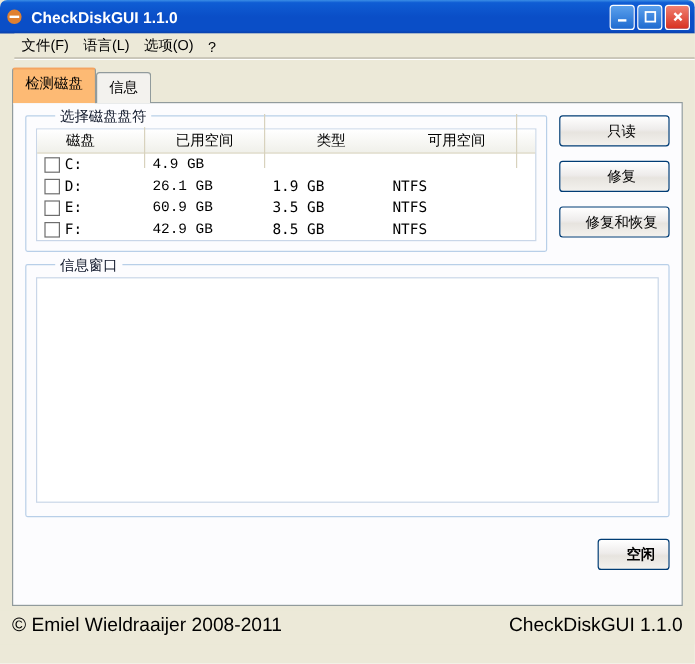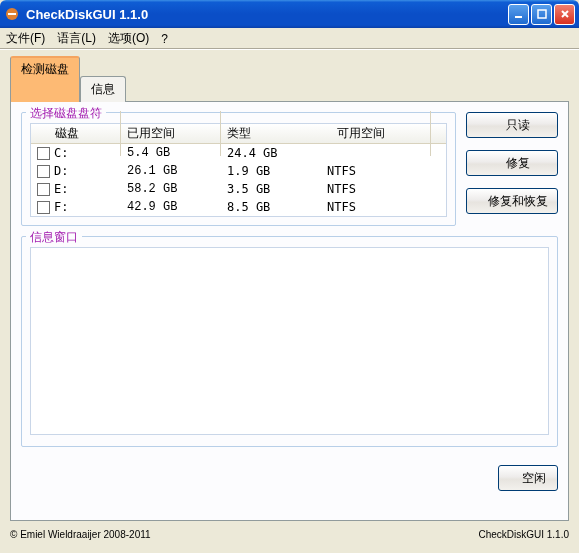--- a/index.html
+++ b/index.html
@@ -40,20 +40,21 @@
 
 .menubar {
   height: 22px;
   background: #ece9d8;
   border-bottom: 1px solid #fff;
   box-shadow: inset 0 -1px 0 #aca899;
   display: flex;
   align-items: center;
   padding: 0 6px;
   gap: 12px;
+  margin-left: 12px;
 }
 .menubar span { cursor: default; }
 .menubar .help { color: #000; }
 
 .client {
   padding: 6px 10px 4px 10px;
   background: #ece9d8;
 }
 
 .tabs {
@@ -78,21 +79,21 @@
   padding-top: 3px;
   z-index: 3;
 }
 .tab.active::after {
   content: "";
   position: absolute; left: 0; right: 0; bottom: -1px; height: 1px;
   background: #fcfcfe;
 }
 .tab.inactive {
   background: #f3f2ee;
-  margin-top: 20px;
+  margin-top: 4px;
 }
 
 .tab-panel {
   border: 1px solid #919b9c;
   background: #fcfcfe;
   padding: 10px;
   position: relative;
   min-height: 420px;
 }
 
@@ -100,24 +101,24 @@
 
 .fieldset {
   border: 1px solid #b8cfe8;
   border-radius: 2px;
   padding: 10px 8px 8px 8px;
   position: relative;
   margin-bottom: 10px;
 }
 .fieldset .legend {
   position: absolute;
-  top: -8px; left: 4px;
+  top: -8px; left: 24px;
   background: #fcfcfe;
   padding: 0 4px;
-  color: #a21caf;
+  color: #0f172a;
   font-size: 12px;
 }
 .fieldset.info-win { background: #fcfcfe; }
 
 .disk-area { flex: 1; }
 
 .disk-list {
   border: 1px solid #c9d6e8;
   background: #fff;
   font-family: "SimSun", monospace;
@@ -127,20 +128,21 @@
   background: linear-gradient(to bottom,#fff,#f0f0ea);
   border-bottom: 1px solid #d8d2bd;
   height: 20px;
   align-items: center;
 }
 .dl-header .col {
   padding: 14px 6px;
   border-right: 1px solid #d8d2bd;
   white-space: nowrap;
   overflow: hidden;
+  text-align: center;
 }
 .dl-body .dl-row {
   display: flex;
   height: 18px;
   align-items: center;
 }
 .dl-row .col { padding: 0 6px; white-space: nowrap; }
 .col.c0 { width: 90px; display: flex; align-items: center; gap: 4px; }
 .col.c1 { width: 100px; font-family: Liberation Mono, monospace; }
 .col.c2 { width: 100px; }
@@ -176,27 +178,27 @@
   font-family: inherit;
   font-size: 12px;
 }
 
 .bottom-bar {
   display: flex;
   justify-content: flex-end;
   padding: 8px 0 0 0;
   gap: 8px;
 }
-.bottom-bar .btn { width: 60px; }
+.bottom-bar .btn { width: 60px; font-weight: bold; }
 
 .statusbar {
   display: flex;
   padding: 4px 10px 6px 10px;
   background: #ece9d8;
-  font-size: 10px;
+  font-size: 16px;
 }
 .statusbar .left { flex: 1; }
 .statusbar .right { text-align: right; }
 </style>
 </head>
 <body>
 
 <div class="titlebar">
   <span class="icon-app">
     <svg viewBox="0 0 16 16">
@@ -257,38 +259,37 @@
             <div class="col c1">已用空间</div>
             <div class="col c3">类型</div>
             <div class="col c2">可用空间</div>
           </div>
           <div class="dl-body">
             <div class="dl-row">
               <div class="col c0">
                   <span class="chk"></span>
                   <span>C:</span>
                 </div>
-              <div class="col c1">5.4 GB</div>
-              <div class="col c2">24.4 GB</div>
+              <div class="col c1">4.9 GB</div>
             </div>
             <div class="dl-row">
               <div class="col c0">
                   <span class="chk"></span>
                   <span>D:</span>
                 </div>
               <div class="col c1">26.1 GB</div>
               <div class="col c2">1.9 GB</div>
               <div class="col c3">NTFS</div>
             </div>
             <div class="dl-row">
               <div class="col c0">
                   <span class="chk"></span>
                   <span>E:</span>
                 </div>
-              <div class="col c1">58.2 GB</div>
+              <div class="col c1">60.9 GB</div>
               <div class="col c2">3.5 GB</div>
               <div class="col c3">NTFS</div>
             </div>
             <div class="dl-row">
               <div class="col c0">
                   <span class="chk"></span>
                   <span>F:</span>
                 </div>
               <div class="col c1">42.9 GB</div>
               <div class="col c2">8.5 GB</div>

